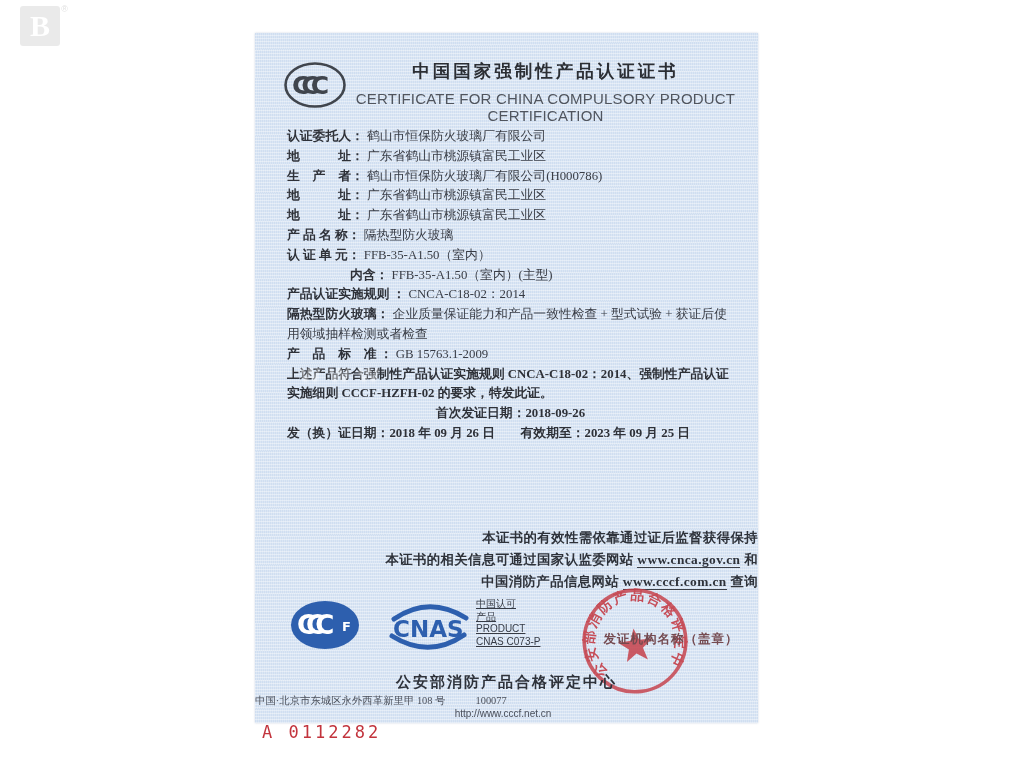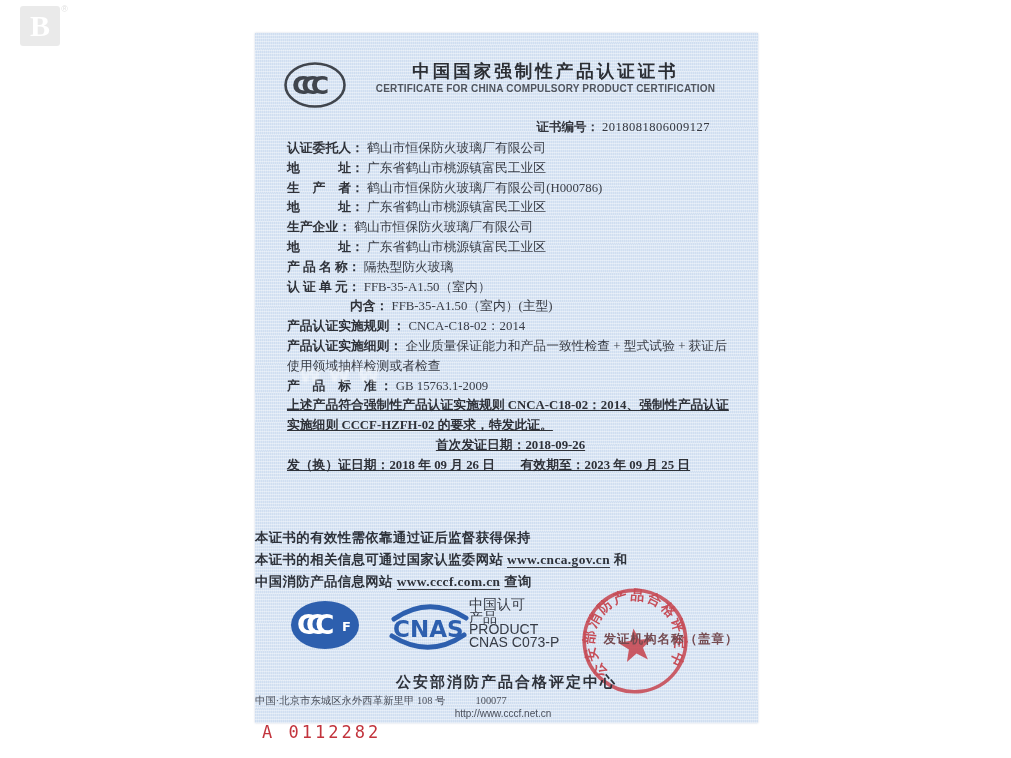--- a/index.html
+++ b/index.html
@@ -17,42 +17,42 @@
       repeating-linear-gradient(0deg, rgba(255,255,255,.38) 0 1px, rgba(255,255,255,0) 1px 3px),
       repeating-linear-gradient(88deg, rgba(168,195,229,.22) 0 1px, rgba(255,255,255,0) 1px 2px);
     box-shadow:0 0 2px rgba(120,140,170,.35);}
   .wm{position:absolute;left:45px;top:325px;font-family:"Liberation Sans",sans-serif;
     font-weight:bold;font-size:26px;letter-spacing:9px;color:#ffffff;opacity:.5;filter:blur(1px);pointer-events:none;}
   
   .header{display:flex;align-items:flex-start;padding:26px 20px 0 28px;}
   .ccc-logo{flex:0 0 auto;margin-top:2px;}
   .titles{flex:1;text-align:center;padding-left:6px;}
   .title{font-size:17.5px;font-weight:bold;letter-spacing:3px;color:#2b2e34;}
-  .subtitle{font-family:"Liberation Sans","DejaVu Sans",sans-serif;
-    font-size:10px;color:#50555e;letter-spacing:.2px;font-weight:bold;}
+  .subtitle{margin-top:7px;font-family:"Liberation Sans","DejaVu Sans",sans-serif;
+    font-size:15px;color:#50555e;letter-spacing:.2px;}
   .certno{margin:10px 48px 0 0;text-align:right;font-size:12.5px;font-weight:bold;color:#33363e;}
   .certno-val{font-weight:normal;letter-spacing:.5px;}
   
   .fields{margin-top:3px;padding:0 24px 0 32px;font-size:12.8px;line-height:19.8px;}
   .frow{white-space:nowrap;}
   .flabel{font-weight:bold;color:#2e3138;}
   .fvalue{color:#383c45;}
   .find{padding-left:63px;}
   .fpara,.fparab{white-space:normal;}
-  .fparab,.fcenter{font-weight:bold;color:#2e3138;text-decoration:underline;}
+  .fparab,.fcenter{font-weight:bold;color:#2e3138;}
   .fcenter{text-align:center;}
   
-  .notices{position:absolute;left:0;right:0;top:494px;text-align:left;
+  .notices{position:absolute;left:0;right:0;top:494px;text-align:right;
     font-size:13.4px;font-weight:bold;color:#2e323a;line-height:22px;letter-spacing:.4px;}
   .u{border-bottom:1.2px solid #3a3e46;}
   
   .cccf-logo{position:absolute;left:33px;top:566px;}
   .cnas-logo{position:absolute;left:131px;top:570px;}
-  .accr{position:absolute;left:214px;top:565px;font-size:14px;line-height:12.5px;color:#363b45;
-    font-family:"Liberation Sans","DejaVu Sans",sans-serif;}
+  .accr{position:absolute;left:221px;top:565px;font-size:10px;line-height:12.5px;color:#363b45;
+    font-family:"Liberation Sans","DejaVu Sans",sans-serif;text-decoration:underline;}
   .accr div{white-space:nowrap;}
   
   .seal{position:absolute;left:325px;top:553px;width:110px;height:110px;transform:rotate(-7deg);opacity:.92;}
   .seal-overlay{position:absolute;left:336px;top:598px;width:160px;font-size:12.5px;font-weight:bold;
     color:#744a50;letter-spacing:1px;white-space:nowrap;z-index:5;text-align:center;}
   
   .org{position:absolute;left:0;right:0;top:640px;text-align:center;font-size:15px;font-weight:bold;
     letter-spacing:2px;color:#2e323a;}
   .addr{position:absolute;left:0;right:0;top:661px;text-align:left;font-size:10.4px;color:#4a4f5a;}
   .post{margin-left:30px;}
@@ -80,37 +80,32 @@
       <svg class="ccc-logo" width="64" height="48" viewBox="0 0 64 48">
         <ellipse cx="32" cy="24" rx="29.5" ry="21.5" fill="none" stroke="#40454d" stroke-width="2.6"></ellipse>
         <text x="9" y="33" font-size="25" font-weight="bold" letter-spacing="-9" fill="#40454d" font-family="DejaVu Sans, sans-serif">CCC</text>
       </svg>
       <div class="titles">
         <div class="title">中国国家强制性产品认证证书</div>
         <div class="subtitle">CERTIFICATE FOR CHINA COMPULSORY PRODUCT CERTIFICATION</div>
       </div>
     </div>
 
-    <div class="certno">
-      <span>证书编号：</span>
-      <span class="certno-val">2018081806009127</span>
-    </div>
 
     <div class="fields">
         <div class="frow"><span class="flabel">认证委托人：</span> <span class="fvalue">鹤山市恒保防火玻璃厂有限公司</span></div>
         <div class="frow"><span class="flabel">地　　　址：</span> <span class="fvalue">广东省鹤山市桃源镇富民工业区</span></div>
         <div class="frow"><span class="flabel">生　产　者：</span> <span class="fvalue">鹤山市恒保防火玻璃厂有限公司(H000786)</span></div>
         <div class="frow"><span class="flabel">地　　　址：</span> <span class="fvalue">广东省鹤山市桃源镇富民工业区</span></div>
-        <div class="frow"><span class="flabel">生产企业：</span> <span class="fvalue">鹤山市恒保防火玻璃厂有限公司</span></div>
         <div class="frow"><span class="flabel">地　　　址：</span> <span class="fvalue">广东省鹤山市桃源镇富民工业区</span></div>
         <div class="frow"><span class="flabel">产 品 名 称：</span> <span class="fvalue">隔热型防火玻璃</span></div>
         <div class="frow"><span class="flabel">认 证 单 元：</span> <span class="fvalue">FFB-35-A1.50（室内）</span></div>
         <div class="frow find"><span class="flabel">内含：</span> <span class="fvalue">FFB-35-A1.50（室内）(主型)</span></div>
         <div class="frow"><span class="flabel">产品认证实施规则 ：</span> <span class="fvalue">CNCA-C18-02：2014</span></div>
-        <div class="fpara"><span class="flabel">产品认证实施细则：</span> <span class="fvalue">企业质量保证能力和产品一致性检查 + 型式试验 + 获证后使用领域抽样检测或者检查</span></div>
+        <div class="fpara"><span class="flabel">隔热型防火玻璃：</span> <span class="fvalue">企业质量保证能力和产品一致性检查 + 型式试验 + 获证后使用领域抽样检测或者检查</span></div>
         <div class="frow"><span class="flabel">产　品　标　准 ：</span> <span class="fvalue">GB 15763.1-2009</span></div>
         <div class="fparab"><span>上述产品符合强制性产品认证实施规则 CNCA-C18-02：2014、强制性产品认证实施细则 CCCF-HZFH-02 的要求，特发此证。</span></div>
         <div class="fcenter"><span>首次发证日期：2018-09-26</span></div>
         <div class="fparab"><span>发（换）证日期：2018 年 09 月 26 日　　有效期至：2023 年 09 月 25 日</span></div>
       </div>
 
     <div class="notices">
         <div><span>本证书的有效性需依靠通过证后监督获得保持</span></div>
         <div><span>本证书的相关信息可通过国家认监委网站 </span><span class="u">www.cnca.gov.cn</span><span> 和</span></div>
         <div><span>中国消防产品信息网站 </span><span class="u">www.cccf.com.cn</span><span> 查询</span></div>

